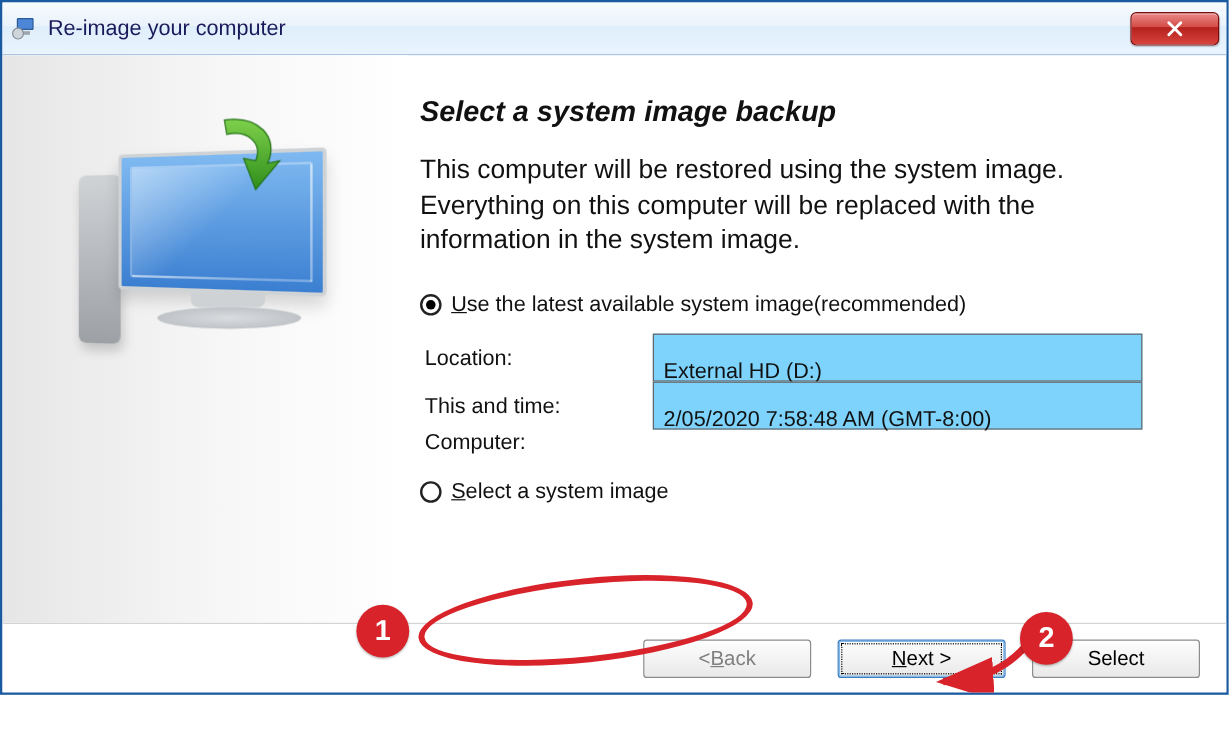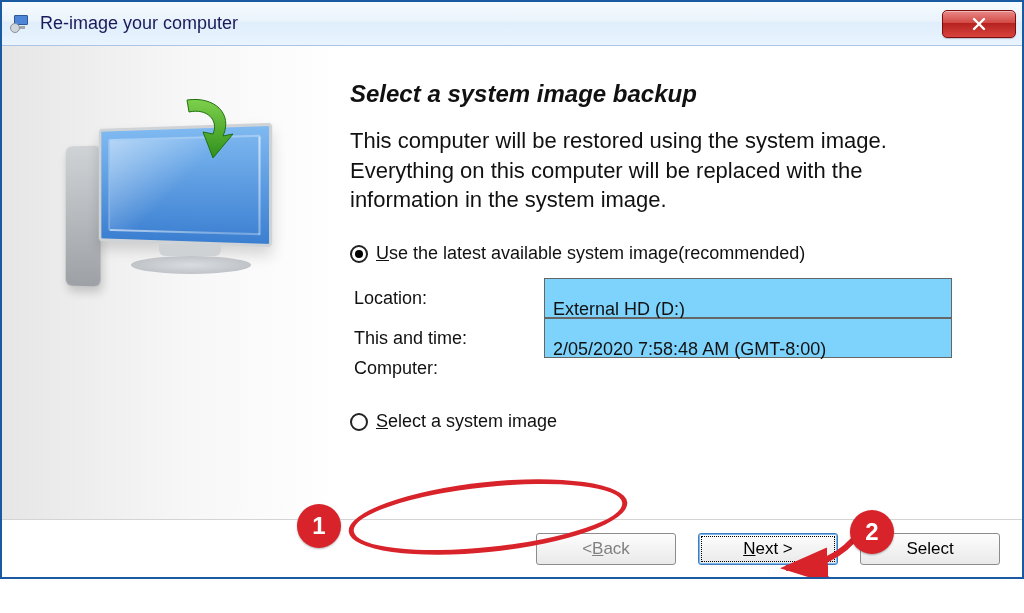--- a/index.html
+++ b/index.html
@@ -238,21 +238,21 @@
       <div class="fields">
         <div>Location:</div>
         <div class="field-val">External HD (D:)</div>
 
         <div>This and time:</div>
         <div class="field-val">2/05/2020 7:58:48 AM (GMT-8:00)</div>
 
         <div>Computer:</div>
       </div>
 
-      <div class="radio-row" style="margin-top:32px">
+      <div class="radio-row" style="margin-top:20px">
         <span class="radio"></span>
         <span>
           <span class="mn">S</span><span>elect a system image</span>
         </span>
       </div>
     </div>
   </div>
 
   <div class="footer">
     <div class="btn disabled">

